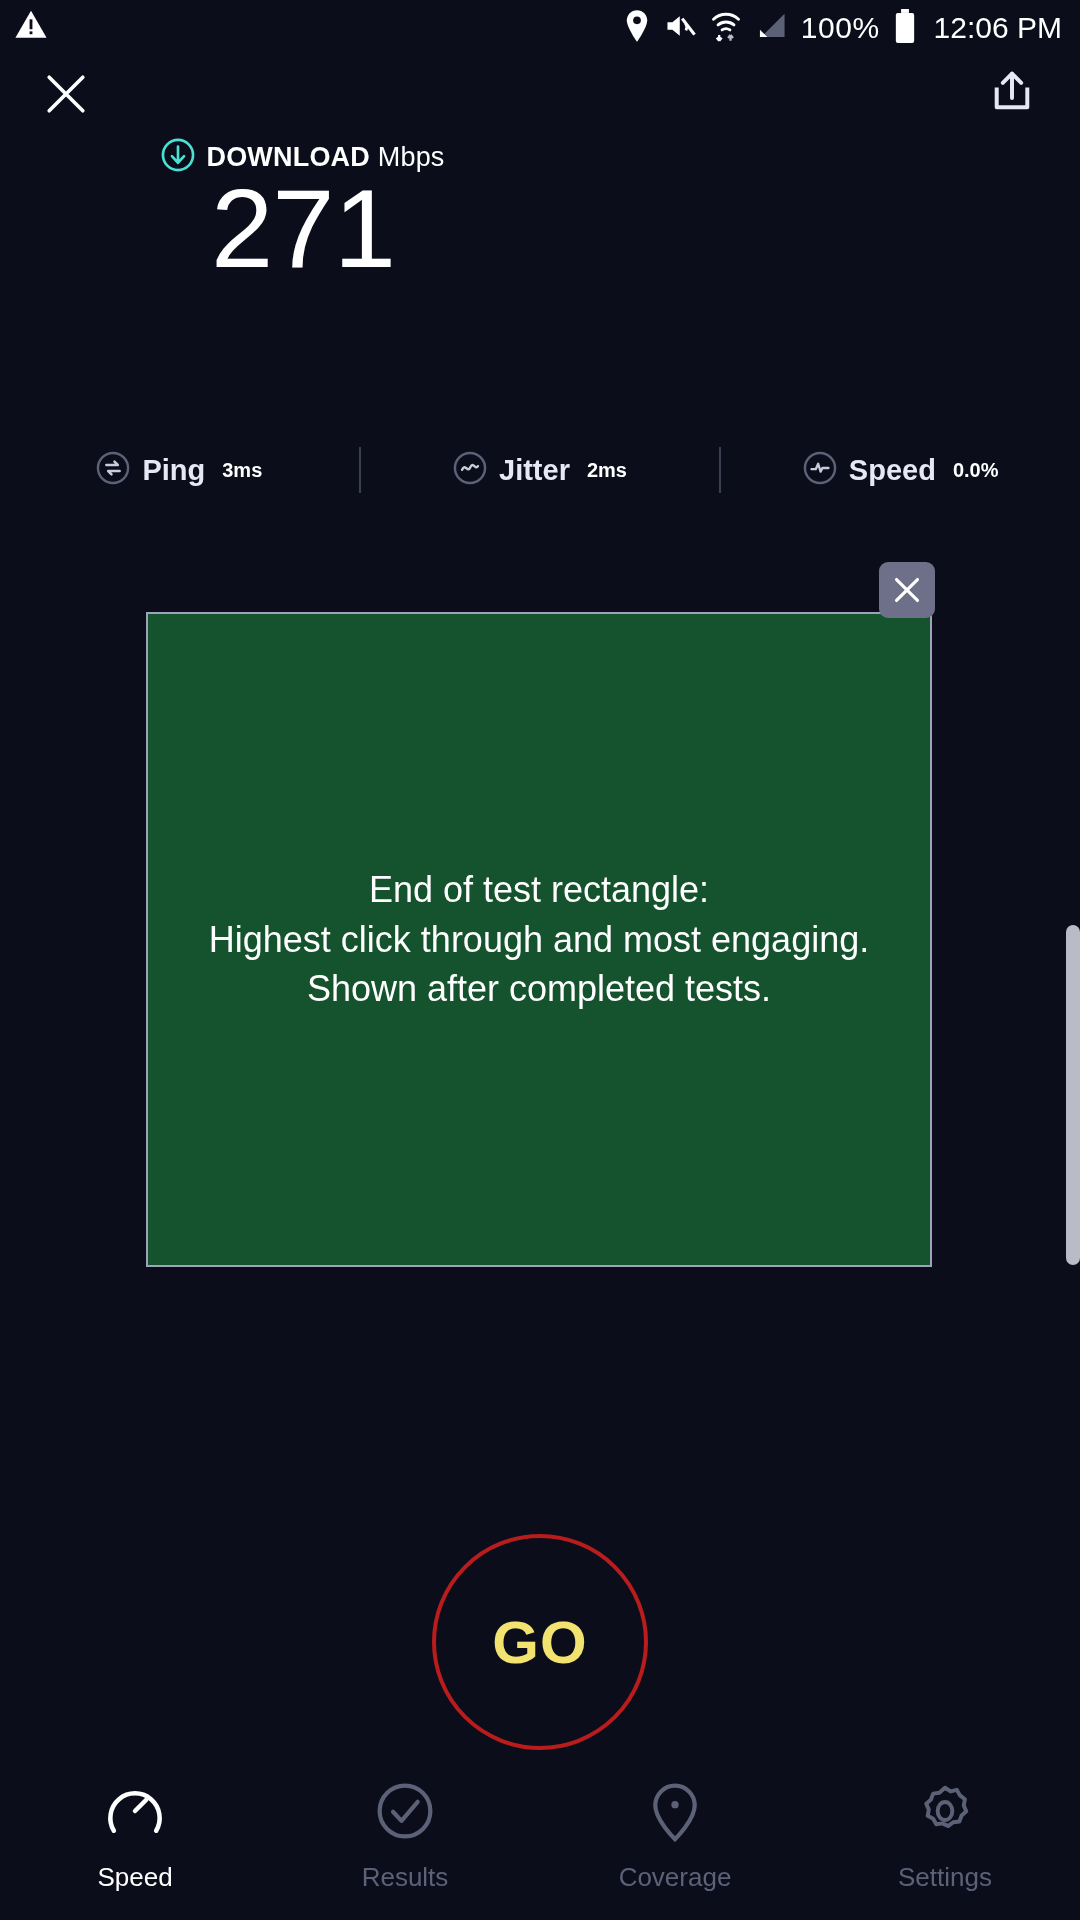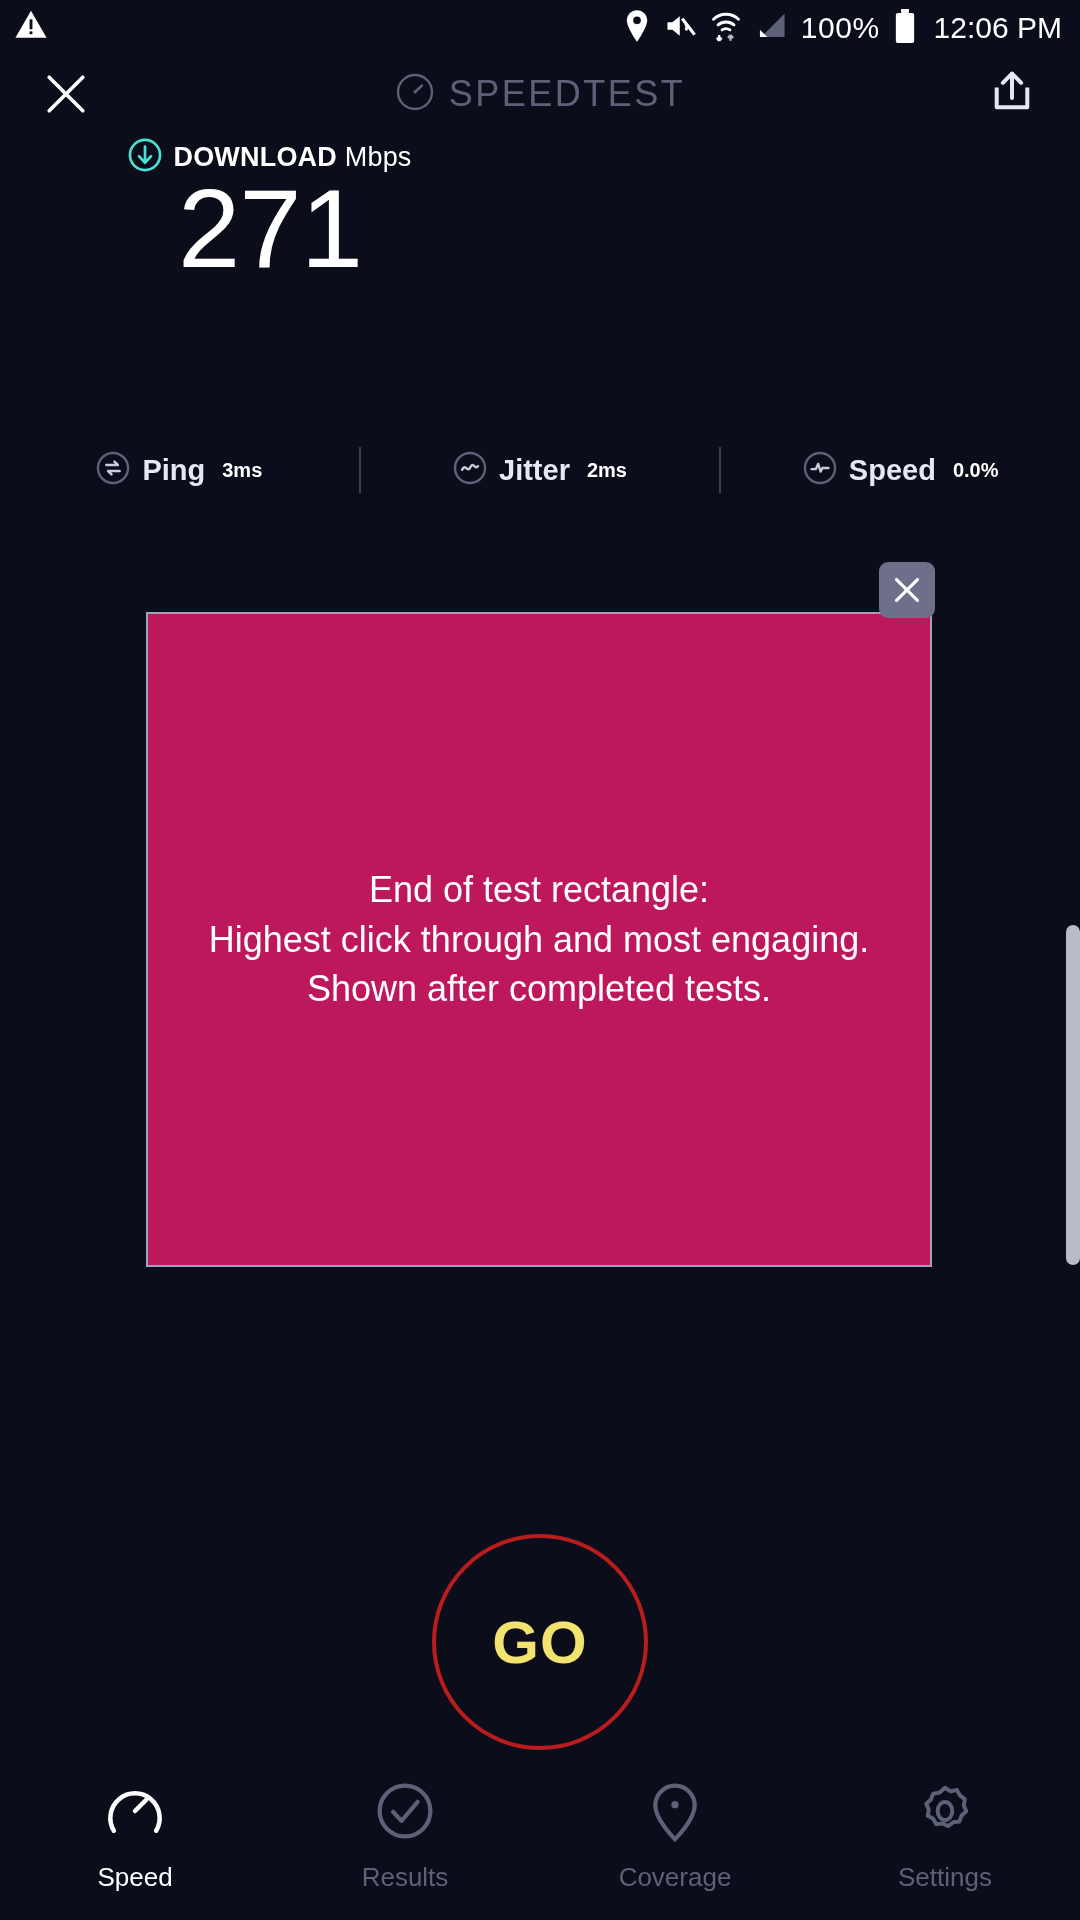--- a/index.html
+++ b/index.html
@@ -38,21 +38,21 @@
   }
   .brand {
     position:absolute; left:0; right:0; top:16px;
     display:flex; align-items:center; justify-content:center; gap:14px;
   }
   .brand-text {
     font-size:36px; letter-spacing:2.5px; color:#5c6178; font-weight:400;
   }
 
   
-  .results { position:absolute; top:138px; left:0; width:972px; }
+  .results { position:absolute; top:138px; left:0; width:972px;padding-left:33px; }
   .dl-ul-row { display:flex; width:1080px; }
   .metric-col { width:50%; display:flex; flex-direction:column; align-items:center; }
   .metric-head { display:flex; align-items:center; gap:11px; }
   .metric-label { font-size:27px; color:#ffffff; font-weight:600; letter-spacing:0.2px; }
   .metric-label .unit { font-weight:400; }
   .metric-value {
     font-size:112px; color:#ffffff; font-weight:300;
     line-height:1.02; letter-spacing:-1px; margin-top:-4px;
     font-family:"Liberation Sans", sans-serif;
   }
@@ -71,21 +71,21 @@
   
   .ad-close {
     position:absolute; left:879px; top:562px;
     width:56px; height:56px; border-radius:9px;
     background:#6d7088; display:flex; align-items:center; justify-content:center;
     cursor:pointer; z-index:5;
   }
   .ad-box {
     position:absolute; left:146px; top:612px;
     width:786px; height:655px;
-    background:#be185d; border:2px solid #9ea3bb;
+    background:#14532d; border:2px solid #9ea3bb;
     display:flex; align-items:center; justify-content:center;
   }
   .ad-text {
     color:#ffffff; font-size:36px; line-height:1.38; text-align:center;
     font-family:"Liberation Sans", sans-serif; white-space:pre-line;
     padding:0 12px;
   }
 
   
   .scrollbar {
@@ -170,30 +170,20 @@
     </div>
   </div>
 
   <div class="header">
     <div class="close-x">
       <svg width="56" height="56" viewBox="0 0 40 40">
         <path d="M8 8 L32 32 M32 8 L8 32" stroke="#ffffff" stroke-width="2.6" stroke-linecap="round"></path>
       </svg>
     </div>
 
-    <div class="brand">
-      <span>
-        <svg width="40" height="40" viewBox="0 0 40 40">
-          <circle cx="20" cy="20" r="17" stroke="#5c6178" stroke-width="2.4" fill="none"></circle>
-          <path d="M20 20 L27 13.5" stroke="#5c6178" stroke-width="2.4" stroke-linecap="round"></path>
-          <circle cx="20" cy="20" r="1.6" fill="#5c6178"></circle>
-        </svg>
-      </span>
-      <span class="brand-text">SPEEDTEST</span>
-    </div>
 
     <div class="share-btn">
       <svg width="52" height="52" viewBox="0 0 34 34">
         <path d="M7 14 V27 H27 V14" stroke="#e6e9f5" stroke-width="2.6" fill="none" stroke-linejoin="round"></path>
         <path d="M17 21 V5" stroke="#e6e9f5" stroke-width="2.6" stroke-linecap="round"></path>
         <path d="M11 11 L17 5 L23 11" stroke="#e6e9f5" stroke-width="2.6" fill="none" stroke-linecap="round" stroke-linejoin="round"></path>
       </svg>
     </div>
   </div>
 

